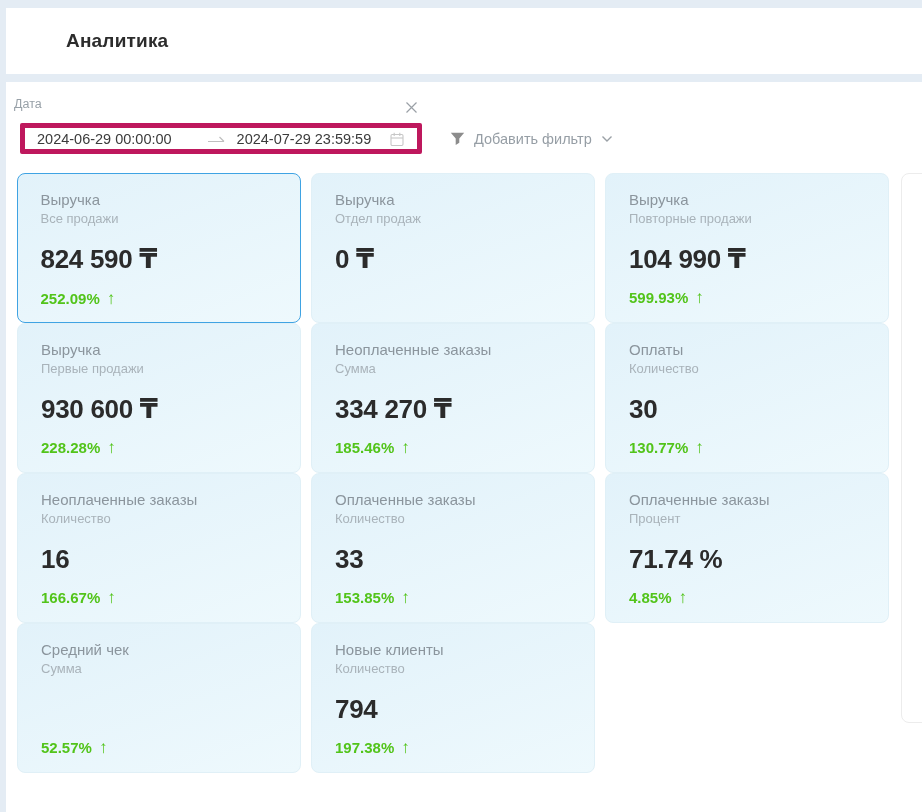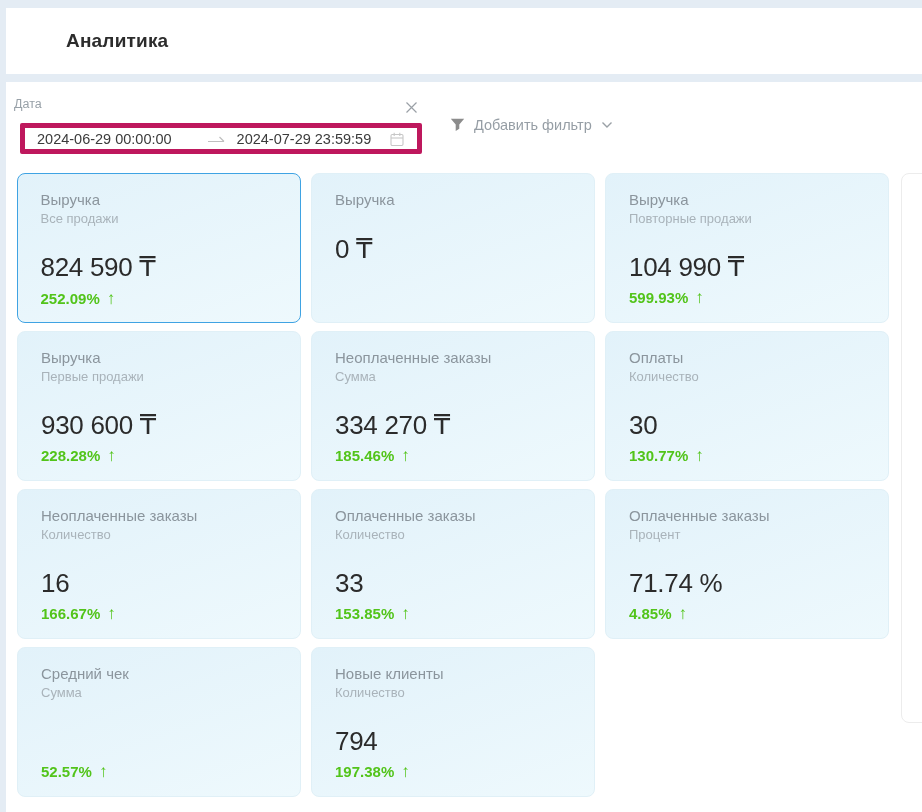--- a/index.html
+++ b/index.html
@@ -37,49 +37,49 @@
     display:flex; align-items:center; padding:0 12px;
   }
   .range-picker .date-val {
     font-size:14.5px; color:#3b3b3b; white-space:nowrap;
   }
   .date-from { width:173px; }
   .range-arrow { width:30px; display:flex; align-items:center; }
   .date-to { width:155px; }
   .calendar-wrap { margin-left:auto; display:flex; align-items:center; }
   .add-filter-btn {
-    position:absolute; left:444px; top:31px; height:24px;
+    position:absolute; left:444px; top:45px; height:24px;
     display:flex; align-items:center; gap:9px; cursor:pointer;
   }
   .add-filter-label { font-size:14.5px; color:#969ea5; }
   
   .cards-grid {
     position:absolute; left:11px; top:91px;
     display:grid;
     grid-template-columns:repeat(3,284px);
     grid-auto-rows:150px;
-    gap:8px 10px;
+    gap:0 10px;
   }
   .metric-card {
     border-radius:8px;
     background:linear-gradient(160deg,var(--card-bg1,#e2f2fa) 0%,var(--card-bg2,#eef9fd) 100%);
     border:1px solid #e0f0f7;
     padding:17px 23px 16px 23px;
     display:flex; flex-direction:column;
     cursor:pointer;
   }
   .metric-card.selected {
     border:1.5px solid var(--accent,#3fa3e3);
     padding:16.5px 22.5px 15.5px 22.5px;
   }
   .metric-title { font-size:15px; color:#8b959d; }
   .metric-subtitle { font-size:13px; color:#a9b3ba; margin-top:3px; }
   .metric-value {
-    font-size:26px; font-weight:400; color:#2b2b2b;
-    margin-top:26px; letter-spacing:-.3px; white-space:nowrap;
+    font-size:26px; font-weight:700; color:#2b2b2b;
+    margin-top:18px; letter-spacing:-.3px; white-space:nowrap;
   }
   .metric-change {
     margin-top:auto; display:flex; align-items:center; gap:7px;
     font-size:15px; font-weight:700; color:var(--green,#52c41a);
   }
   .metric-change .up-arrow { font-size:17px; font-weight:600; line-height:1; }
   
   .side-panel-partial {
     position:absolute; left:895px; top:91px; width:120px; height:550px;
     background:#fff; border:1px solid #ececec; border-radius:8px;
@@ -142,20 +142,21 @@
     <div class="metric-title">Выручка</div>
     <div class="metric-subtitle">Все продажи</div>
     <div class="metric-value">824 590 ₸</div>
     <div class="metric-change">
       <span>252.09%</span>
       <span class="up-arrow">↑</span>
     </div>
   </div>
       <div class="metric-card">
     <div class="metric-title">Выручка</div>
+    <div class="metric-subtitle">Отдел продаж</div>
     <div class="metric-value">0 ₸</div>
     <div class="metric-change" style="visibility: hidden;">
       <span></span>
       <span class="up-arrow"></span>
     </div>
   </div>
       <div class="metric-card">
     <div class="metric-title">Выручка</div>
     <div class="metric-subtitle">Повторные продажи</div>
     <div class="metric-value">104 990 ₸</div>

